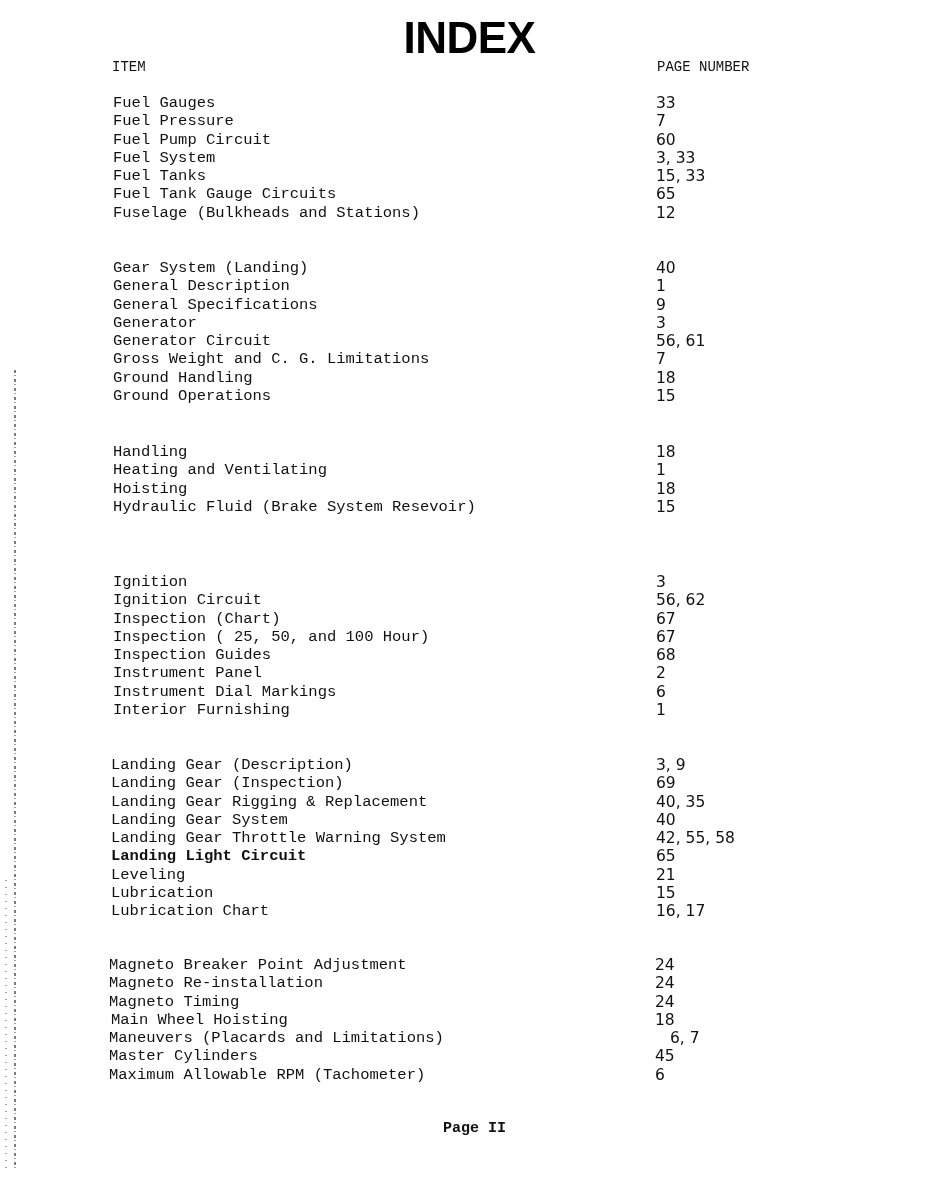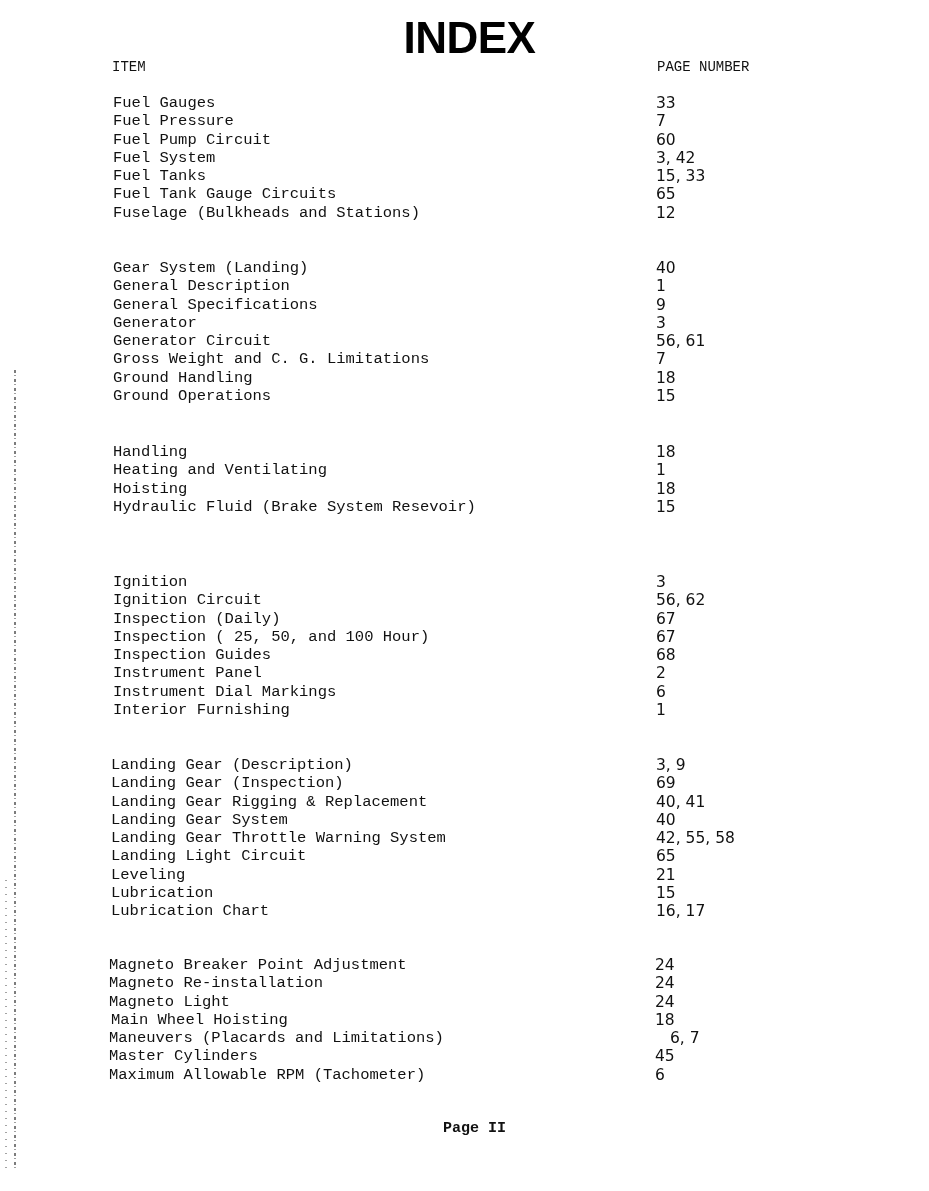--- a/index.html
+++ b/index.html
@@ -102,21 +102,21 @@
 
 <div class="title">INDEX</div>
 
 <div class="col-header item">ITEM</div>
 <div class="col-header page">PAGE NUMBER</div>
 
 <div class="section" style="top: 94px;">
   <div class="row"><span class="item-text">Fuel Gauges</span><span class="page-text">33</span></div>
   <div class="row"><span class="item-text">Fuel Pressure</span><span class="page-text">7</span></div>
   <div class="row"><span class="item-text">Fuel Pump Circuit</span><span class="page-text">60</span></div>
-  <div class="row"><span class="item-text">Fuel System</span><span class="page-text">3, 42</span></div>
+  <div class="row"><span class="item-text">Fuel System</span><span class="page-text">3, 33</span></div>
   <div class="row"><span class="item-text">Fuel Tanks</span><span class="page-text">15, 33</span></div>
   <div class="row"><span class="item-text">Fuel Tank Gauge Circuits</span><span class="page-text">65</span></div>
   <div class="row"><span class="item-text">Fuselage (Bulkheads and Stations)</span><span class="page-text">12</span></div>
 </div>
 
 <div class="section" style="top: 259px;">
   <div class="row"><span class="item-text">Gear System (Landing)</span><span class="page-text">40</span></div>
   <div class="row"><span class="item-text">General Description</span><span class="page-text">1</span></div>
   <div class="row"><span class="item-text">General Specifications</span><span class="page-text">9</span></div>
   <div class="row"><span class="item-text">Generator</span><span class="page-text">3</span></div>
@@ -129,43 +129,43 @@
 <div class="section" style="top: 443px;">
   <div class="row"><span class="item-text">Handling</span><span class="page-text">18</span></div>
   <div class="row"><span class="item-text">Heating and Ventilating</span><span class="page-text">1</span></div>
   <div class="row"><span class="item-text">Hoisting</span><span class="page-text">18</span></div>
   <div class="row"><span class="item-text">Hydraulic Fluid (Brake System Resevoir)</span><span class="page-text">15</span></div>
 </div>
 
 <div class="section" style="top: 573px;">
   <div class="row"><span class="item-text">Ignition</span><span class="page-text">3</span></div>
   <div class="row"><span class="item-text">Ignition Circuit</span><span class="page-text">56, 62</span></div>
-  <div class="row"><span class="item-text">Inspection (Daily)</span><span class="page-text">67</span></div>
+  <div class="row"><span class="item-text">Inspection (Chart)</span><span class="page-text">67</span></div>
   <div class="row"><span class="item-text">Inspection ( 25, 50, and 100 Hour)</span><span class="page-text">67</span></div>
   <div class="row"><span class="item-text">Inspection Guides</span><span class="page-text">68</span></div>
   <div class="row"><span class="item-text">Instrument Panel</span><span class="page-text">2</span></div>
   <div class="row"><span class="item-text">Instrument Dial Markings</span><span class="page-text">6</span></div>
   <div class="row"><span class="item-text">Interior Furnishing</span><span class="page-text">1</span></div>
 </div>
 
 <div class="section" style="top: 756px;">
   <div class="row"><span class="item-text" style="left:111px;">Landing Gear (Description)</span><span class="page-text">3, 9</span></div>
   <div class="row"><span class="item-text" style="left:111px;">Landing Gear (Inspection)</span><span class="page-text">69</span></div>
-  <div class="row"><span class="item-text" style="left:111px;">Landing Gear Rigging &amp; Replacement</span><span class="page-text">40, 41</span></div>
+  <div class="row"><span class="item-text" style="left:111px;">Landing Gear Rigging &amp; Replacement</span><span class="page-text">40, 35</span></div>
   <div class="row"><span class="item-text" style="left:111px;">Landing Gear System</span><span class="page-text">40</span></div>
   <div class="row"><span class="item-text" style="left:111px;">Landing Gear Throttle Warning System</span><span class="page-text">42, 55, 58</span></div>
-  <div class="row"><span class="item-text" style="left:111px;">Landing Light Circuit</span><span class="page-text">65</span></div>
+  <div class="row"><span class="item-text" style="left:111px;font-weight:bold;">Landing Light Circuit</span><span class="page-text">65</span></div>
   <div class="row"><span class="item-text" style="left:111px;">Leveling</span><span class="page-text">21</span></div>
   <div class="row"><span class="item-text" style="left:111px;">Lubrication</span><span class="page-text">15</span></div>
   <div class="row"><span class="item-text" style="left:111px;">Lubrication Chart</span><span class="page-text">16, 17</span></div>
 </div>
 
 <div class="section" style="top: 956px;">
   <div class="row"><span class="item-text" style="left:109px;text-align:center;">Magneto Breaker Point Adjustment</span><span class="page-text" style="left:655px;">24</span></div>
   <div class="row"><span class="item-text" style="left:109px;">Magneto Re-installation</span><span class="page-text" style="left:655px;">24</span></div>
-  <div class="row"><span class="item-text" style="left:109px;">Magneto Light</span><span class="page-text" style="left:655px;">24</span></div>
+  <div class="row"><span class="item-text" style="left:109px;">Magneto Timing</span><span class="page-text" style="left:655px;">24</span></div>
   <div class="row"><span class="item-text" style="left:111px;">Main Wheel Hoisting</span><span class="page-text" style="left:655px;">18</span></div>
   <div class="row"><span class="item-text" style="left:109px;">Maneuvers (Placards and Limitations)</span><span class="page-text" style="left:670px;">6, 7</span></div>
   <div class="row"><span class="item-text" style="left:109px;">Master Cylinders</span><span class="page-text" style="left:655px;">45</span></div>
   <div class="row"><span class="item-text" style="left:109px;">Maximum Allowable RPM (Tachometer)</span><span class="page-text" style="left:655px;">6</span></div>
 </div>
 
 <div class="footer">Page II</div>
 
 </body></html>

